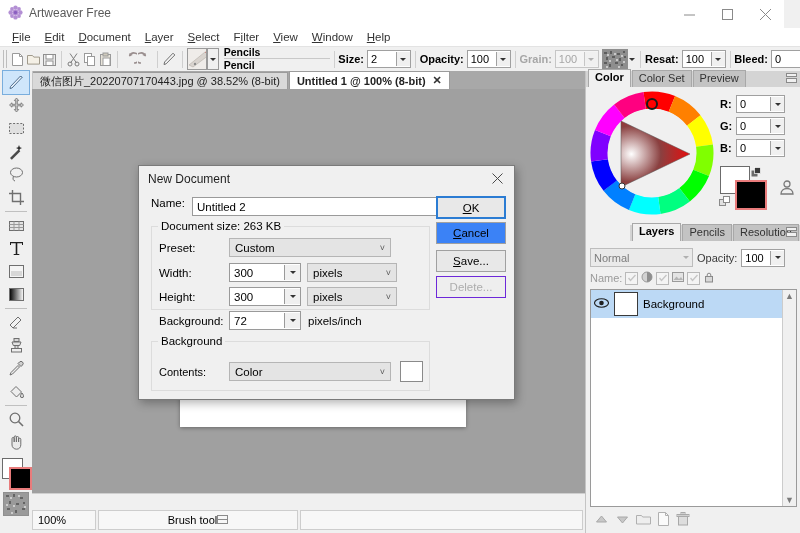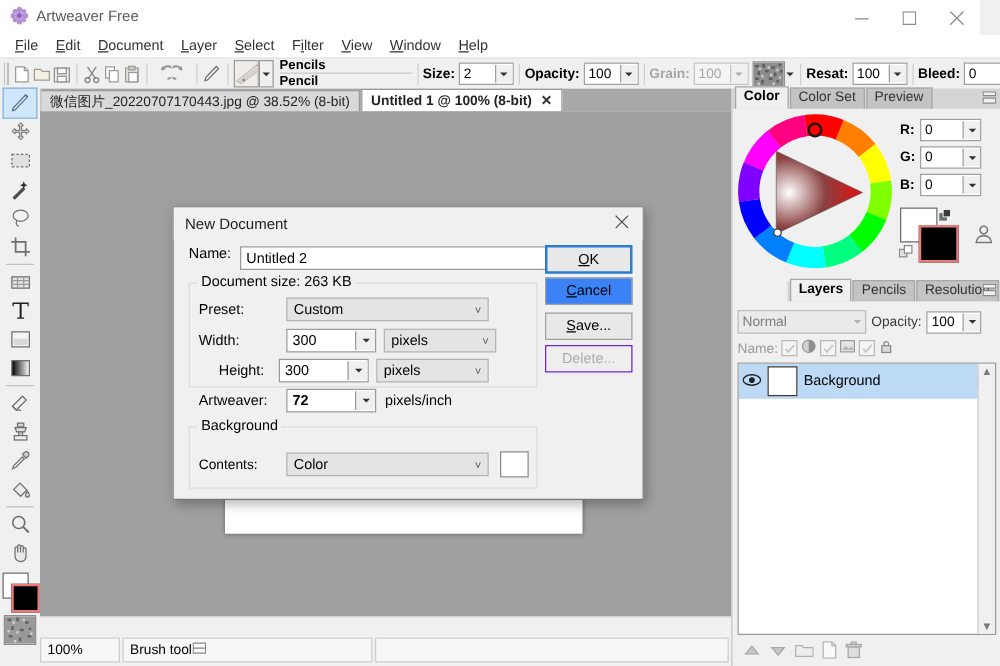--- a/index.html
+++ b/index.html
@@ -464,21 +464,21 @@
 
   <div class="canvaswrap">
     <div class="paper"></div>
   </div>
   <div class="hscroll"></div>
 
   <div class="statusbar">
     <div class="stcell" style="width:52px">
       <span>100%</span>
     </div>
-    <div class="stcell" style="width:188px;justify-content:flex-start">
+    <div class="stcell" style="width:188px;justify-content:center">
       <span>Brush tool</span>
       <span>
         <svg width="11" height="11">
             <rect x="0.5" y="1.5" width="10" height="8" fill="none" stroke="#8a8a8a"></rect>
             <line x1="0.5" y1="5.5" x2="10.5" y2="5.5" stroke="#8a8a8a"></line>
           </svg>
       </span>
     </div>
     <div class="stcell" style="flex:1"></div>
   </div>
@@ -745,37 +745,37 @@
           <span class="caret"></span>
         </span>
       </div>
       <div style="width:78px;height:17px;border:1px solid #b5b5b5;background:#e4e4e4;display:flex;align-items:center;justify-content:space-between;padding:0 5px;margin-left:6px;">
         <span style="font-size:11.5px;">pixels</span>
         <span style="font-size:9px;color:#555;">˅</span>
       </div>
     </div>
 
     <div style="position:absolute;left:20px;top:121px;display:flex;align-items:center;">
-      <span style="font-size:11.5px;width:48px;margin-left:16px;">Height:</span>
+      <span style="font-size:11.5px;width:70px;">Height:</span>
       <div style="width:70px;height:17px;border:1px solid #9a9a9a;background:#fff;display:flex;align-items:center;justify-content:space-between;">
         <span style="font-size:11.5px;padding-left:4px;">300</span>
         <span style="width:15px;height:15px;background:#f0f0f0;border-left:1px solid #9a9a9a;display:flex;align-items:center;justify-content:center;">
           <span class="caret"></span>
         </span>
       </div>
       <div style="width:78px;height:17px;border:1px solid #b5b5b5;background:#e4e4e4;display:flex;align-items:center;justify-content:space-between;padding:0 5px;margin-left:6px;">
         <span style="font-size:11.5px;">pixels</span>
         <span style="font-size:9px;color:#555;">˅</span>
       </div>
     </div>
 
     <div style="position:absolute;left:20px;top:145px;display:flex;align-items:center;">
-      <span style="font-size:11.5px;width:70px;">Artweaver:</span>
+      <span style="font-size:11.5px;width:70px;">Background:</span>
       <div style="width:70px;height:17px;border:1px solid #9a9a9a;background:#fff;display:flex;align-items:center;justify-content:space-between;">
-        <span style="font-size:11.5px;padding-left:4px;font-weight:bold;">72</span>
+        <span style="font-size:11.5px;padding-left:4px;">72</span>
         <span style="width:15px;height:15px;background:#f0f0f0;border-left:1px solid #9a9a9a;display:flex;align-items:center;justify-content:center;">
           <span class="caret"></span>
         </span>
       </div>
       <span style="font-size:11.5px;margin-left:7px;">pixels/inch</span>
     </div>
 
     <div style="position:absolute;left:12px;top:175px;width:277px;height:48px;border:1px solid #dcdcdc;"></div>
     <span style="position:absolute;left:19px;top:169px;background:#f0f0f0;padding:0 3px;font-size:11.5px;">Background</span>
 

